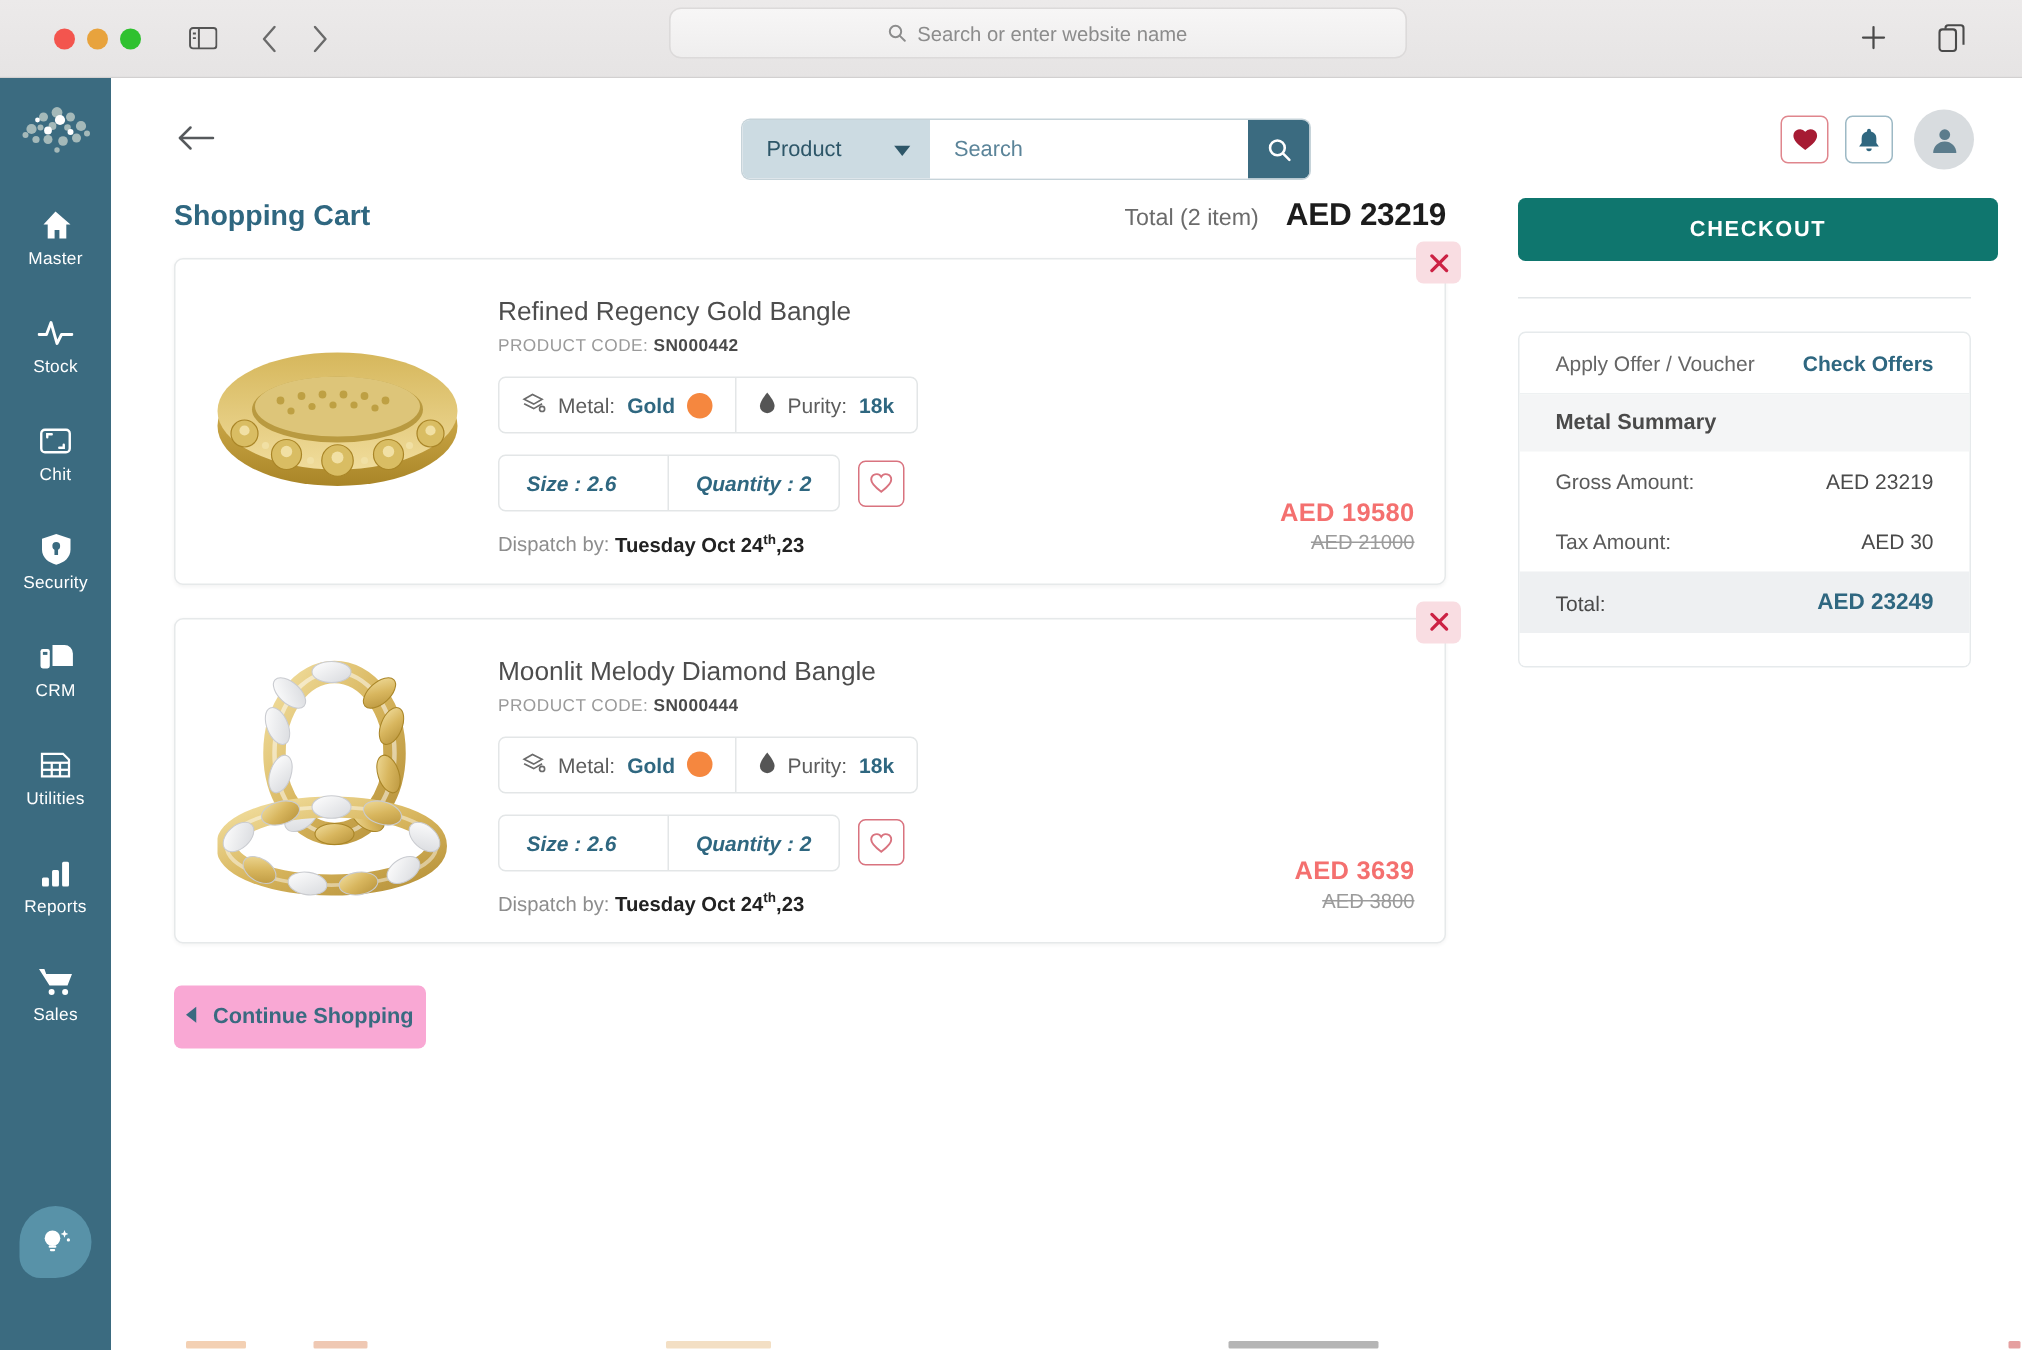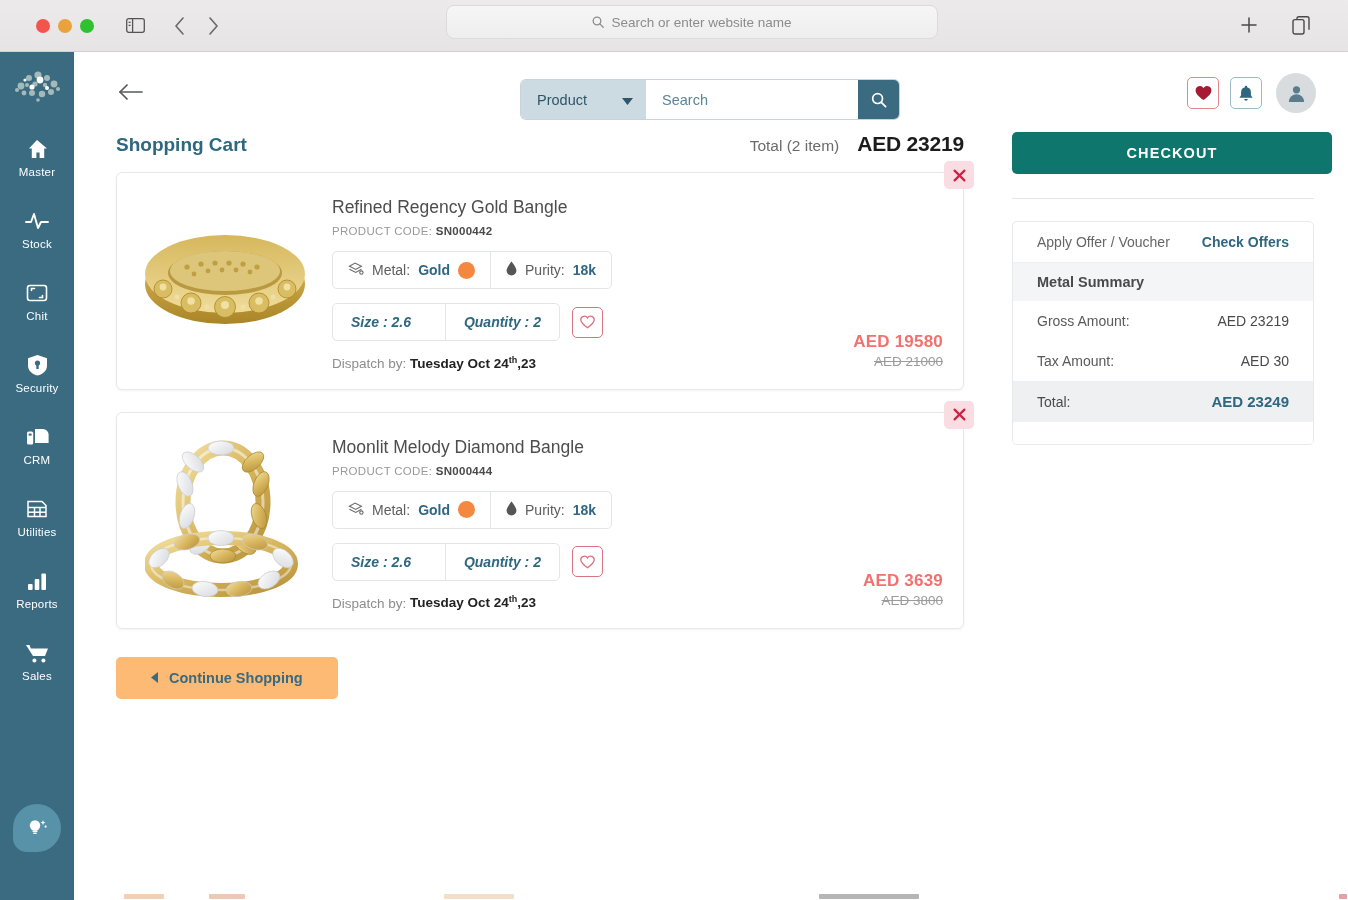--- a/index.html
+++ b/index.html
@@ -82,21 +82,21 @@
   
   .app-header {
     position: relative;
     height: 80px;
     display: flex; align-items: center;
     background: #ffffff;
   }
   .back-arrow { margin-left: 42px; width: 30px; height: 30px; display:flex; align-items:center; justify-content:center; cursor: pointer; }
 
   .search-group {
-    position: absolute; left: 447px; top: 28px;
+    position: absolute; left: 421px; top: 28px;
     display: flex; height: 39px;
     border-radius: 5px;
     box-shadow: 0 0 0 1px #c6d3d9;
     overflow: hidden;
   }
   .search-select {
     width: 125px; background: #ccdbe2;
     display: flex; align-items: center; justify-content: space-between;
     padding: 0 13px 0 16px;
     font-size: 14.5px; color: #2d5668; cursor: pointer;
@@ -209,22 +209,22 @@
     position: absolute; top: -12px; right: -11px;
     width: 30px; height: 28px;
     background: #f9dde2; border-radius: 5px;
     display: flex; align-items: center; justify-content: center;
     color: #cc2244; font-size: 16px; font-weight: bold;
     cursor: pointer; z-index: 3;
   }
 
   .continue-btn {
     display: inline-flex; align-items: center; gap: 11px;
-    background: #fdba74;
-    padding: 13px 35px;
+    background: #f9a8d4;
+    padding: 13px 8px;
     border-radius: 5px;
     font-size: 14.5px; color: #3a6a80; font-weight: bold;
     cursor: pointer; margin-top: 6px;
   }
 
   
   .right-panel { position: absolute; right: 34px; top: 0; width: 302px; }
   .checkout-btn {
     width: 320px; height: 42px;
     background: #0f766e; color: #ffffff;

